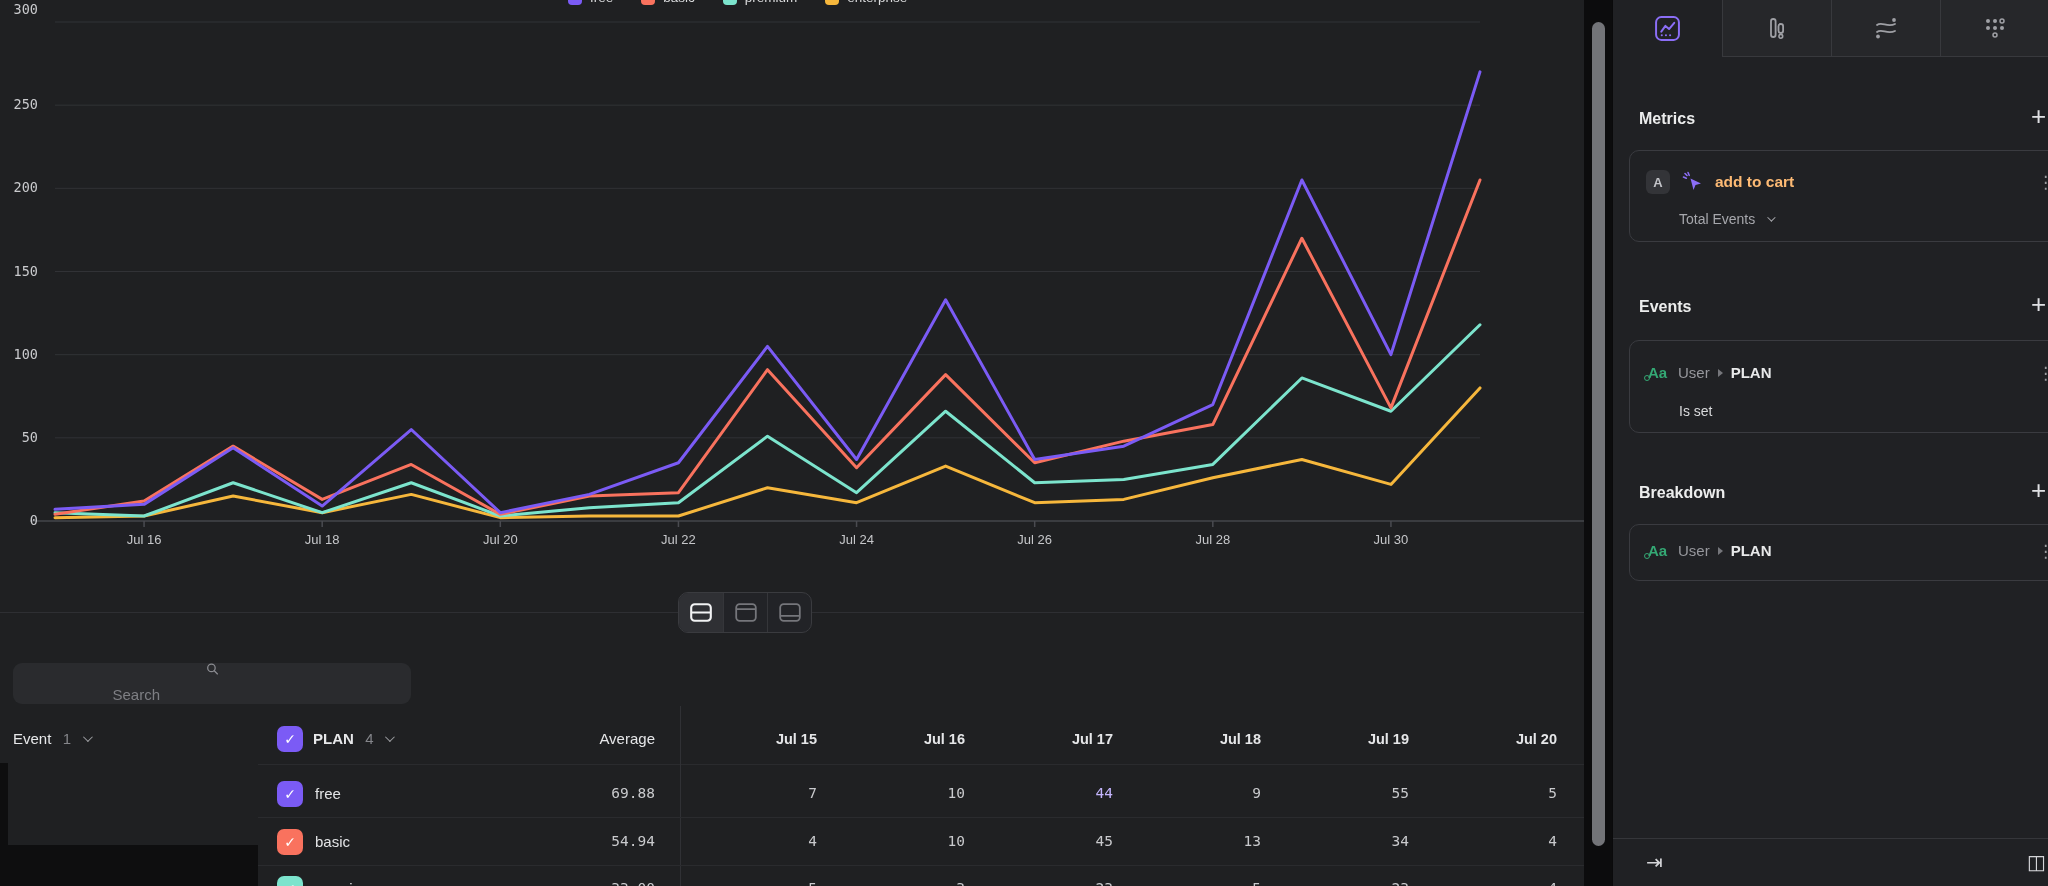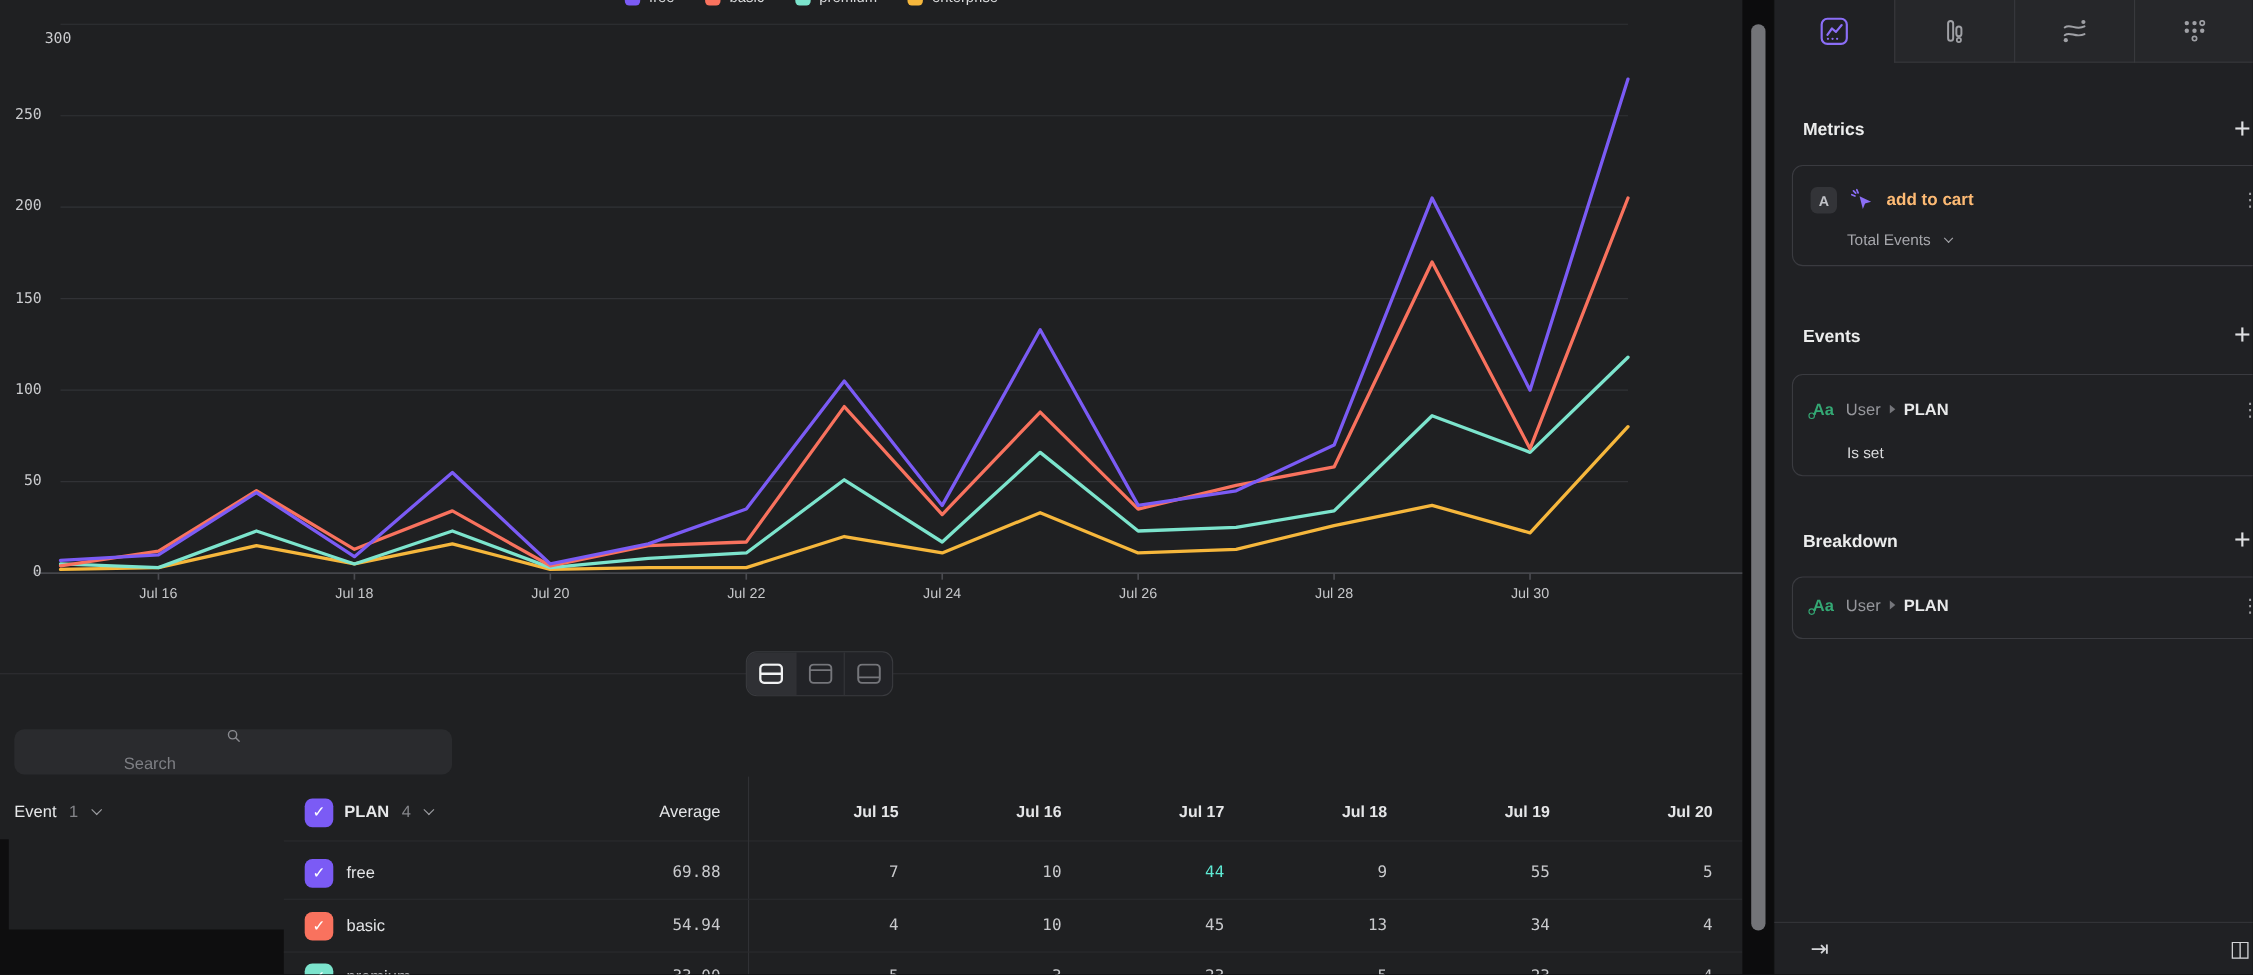--- a/index.html
+++ b/index.html
@@ -91,21 +91,21 @@
       <polyline points="55,514.3466666666667 144.0625,501.04 233.125,446.15 322.1875,499.37666666666667 411.25,464.44666666666666 500.3125,514.3466666666667 589.375,496.05 678.4375,492.72333333333336 767.5,369.63666666666666 856.5625,467.7733333333333 945.625,374.62666666666667 1034.6875,462.7833333333333 1123.75,441.15999999999997 1212.8125,424.52666666666664 1301.875,238.23333333333335 1390.9375,407.8933333333333 1480,180.01666666666665" fill="none" stroke="#f9725e" stroke-width="3" stroke-linejoin="round" stroke-linecap="round"></polyline>
       <polyline points="55,509.3566666666667 144.0625,504.3666666666667 233.125,447.81333333333333 322.1875,506.03 411.25,429.51666666666665 500.3125,512.6833333333333 589.375,494.38666666666666 678.4375,462.7833333333333 767.5,346.35 856.5625,459.45666666666665 945.625,299.77666666666664 1034.6875,459.45666666666665 1123.75,446.15 1212.8125,404.56666666666666 1301.875,180.01666666666665 1390.9375,354.66666666666663 1480,71.89999999999998" fill="none" stroke="#7b5bf5" stroke-width="3" stroke-linejoin="round" stroke-linecap="round"></polyline>
     </svg>
   <div id="y-labels">
       <div class="ylab mono" style="left: 0px; top: 512px;">0</div>
       <div class="ylab mono" style="left: 0px; top: 428.833px;">50</div>
       <div class="ylab mono" style="left: 0px; top: 345.667px;">100</div>
       <div class="ylab mono" style="left: 0px; top: 262.5px;">150</div>
       <div class="ylab mono" style="left: 0px; top: 179.333px;">200</div>
       <div class="ylab mono" style="left: 0px; top: 96.1667px;">250</div>
-      <div class="ylab mono" style="left: 0px; top: 27px; margin-left: 27px;">300</div>
+      <div class="ylab mono" style="left: 0px; top: 1px;">300</div>
     </div>
   <div id="x-labels">
       <div class="xlab" style="left: 112.062px; top: 532px;">Jul 16</div>
       <div class="xlab" style="left: 290.188px; top: 532px;">Jul 18</div>
       <div class="xlab" style="left: 468.312px; top: 532px;">Jul 20</div>
       <div class="xlab" style="left: 646.438px; top: 532px;">Jul 22</div>
       <div class="xlab" style="left: 824.562px; top: 532px;">Jul 24</div>
       <div class="xlab" style="left: 1002.69px; top: 532px;">Jul 26</div>
       <div class="xlab" style="left: 1180.81px; top: 532px;">Jul 28</div>
       <div class="xlab" style="left: 1358.94px; top: 532px;">Jul 30</div>
@@ -174,21 +174,21 @@
   <div class="abs" style="left:0;top:845px;width:258px;height:41px;background:#0e0e0f;"></div>
 
   <div id="table-rows">
       <div class="checkbox" style="left: 277px; top: 781px; background: rgb(123, 91, 245);">
         <span>✓</span>
       </div>
       <div class="abs" style="left: 315px; top: 785px; font-size: 15px; color: rgb(227, 228, 230);">free</div>
       <div class="cell-r mono" style="left: 525px; top: 785px; font-size: 14.5px; color: rgb(201, 202, 205);">69.88</div>
       <div class="cell-r mono" style="left: 687px; top: 785px; font-size: 14.5px; color: rgb(201, 202, 205);">7</div>
       <div class="cell-r mono" style="left: 835px; top: 785px; font-size: 14.5px; color: rgb(201, 202, 205);">10</div>
-      <div class="cell-r mono" style="left: 983px; top: 785px; font-size: 14.5px; color: #5eead4;">44</div>
+      <div class="cell-r mono" style="left: 983px; top: 785px; font-size: 14.5px; color: #c4b5fd;">44</div>
       <div class="cell-r mono" style="left: 1131px; top: 785px; font-size: 14.5px; color: rgb(201, 202, 205);">9</div>
       <div class="cell-r mono" style="left: 1279px; top: 785px; font-size: 14.5px; color: rgb(201, 202, 205);">55</div>
       <div class="cell-r mono" style="left: 1427px; top: 785px; font-size: 14.5px; color: rgb(201, 202, 205);">5</div>
       <div class="sepline" style="left: 258px; top: 817px; width: 1326px;"></div>
       <div class="checkbox" style="left: 277px; top: 828.5px; background: rgb(249, 114, 94);">
         <span>✓</span>
       </div>
       <div class="abs" style="left: 315px; top: 832.5px; font-size: 15px; color: rgb(227, 228, 230);">basic</div>
       <div class="cell-r mono" style="left: 525px; top: 832.5px; font-size: 14.5px; color: rgb(201, 202, 205);">54.94</div>
       <div class="cell-r mono" style="left: 687px; top: 832.5px; font-size: 14.5px; color: rgb(201, 202, 205);">4</div>

